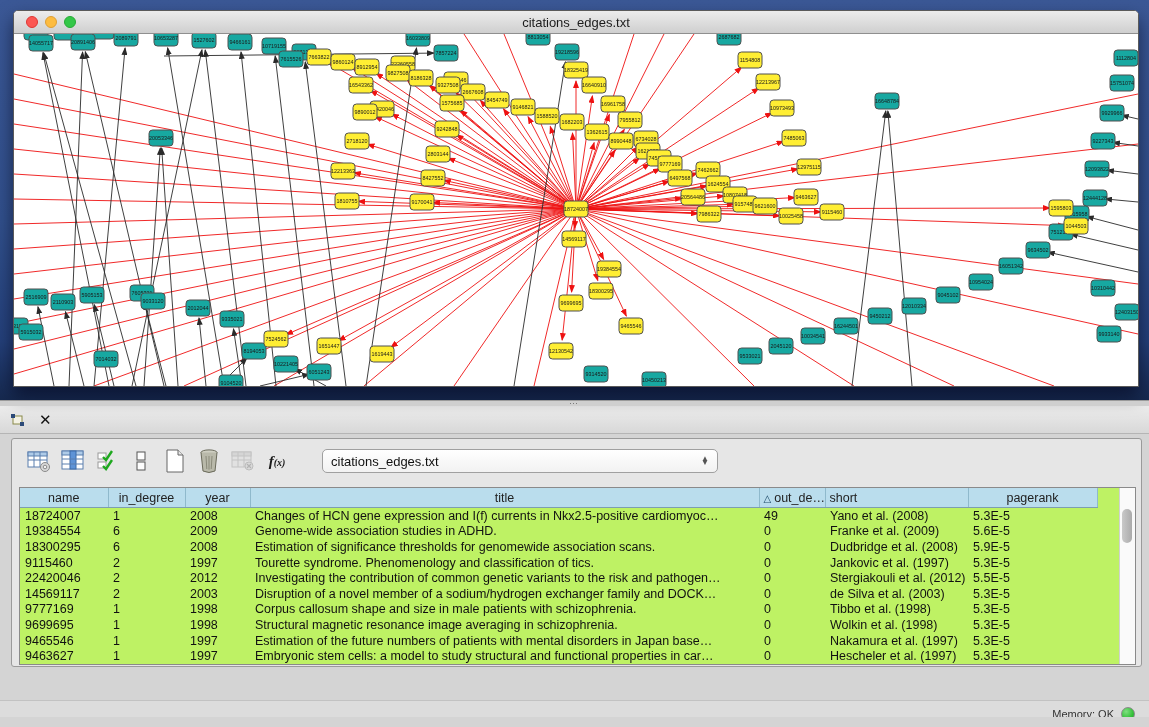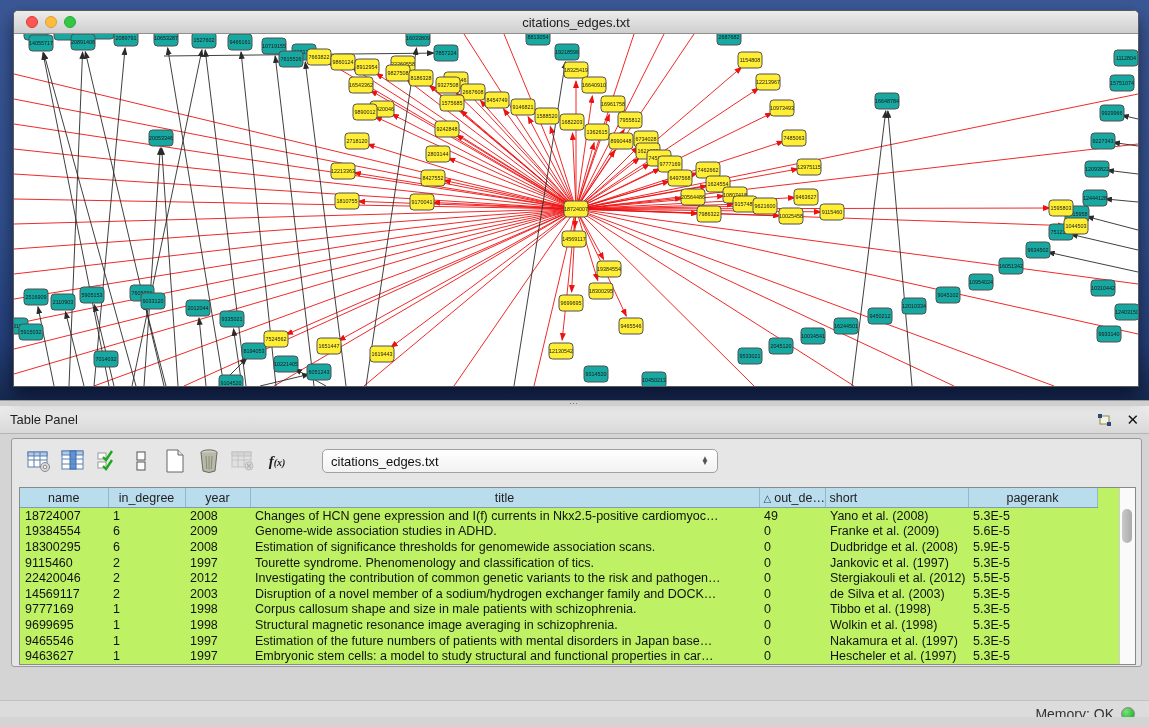--- a/index.html
+++ b/index.html
@@ -67,21 +67,21 @@
   .segmented{display:inline-flex;border:1px solid #9a9a9a;border-radius:5px;overflow:hidden;
     background:#fbfbfb;box-shadow:0 1px 0 rgba(255,255,255,.7);}
   .seg{padding:3px 14px;font-size:13px;color:#1a1a1a;background:linear-gradient(#fdfdfd,#f1f1f1);}
   .seg + .seg{border-left:1px solid #b0b0b0;}
   .seg.active{background:linear-gradient(#8e8e8e,#787878);color:#efefef;}
 
   
   .statusbar{position:absolute;left:0;top:700px;width:1149px;height:27px;background:#dcdcdc;
     border-top:1px solid #c2c2c2;display:flex;align-items:center;justify-content:flex-end;padding-right:14px;
     box-sizing:border-box;gap:7px;}
-  .statusbar .mem{font-size:14px;color:#333;text-decoration:underline;}
+  .statusbar .mem{font-size:11px;color:#333;text-decoration:underline;}
   .mem-dot{width:14px;height:14px;border-radius:50%;background:radial-gradient(circle at 35% 30%,#7fe07f,#35c03a 60%,#259a2d);
     border:1px solid #8a8a8a;box-sizing:border-box;}
 </style>
 </head>
 <body>
 
 <div class="stage">
 
   <div class="network-area">
     <div class="net-window">
@@ -705,21 +705,20 @@
           </svg>
       </div>
     </div>
   </div>
 
   <div class="divider">
     <div class="grip"></div>
   </div>
 
   <div class="panel-header">
-    <div class="ph-title">Table Panel</div>
     <div class="ph-icons">
       <span class="ph-icon">
         <svg width="15" height="14" viewBox="0 0 15 14">
           <rect x="3" y="3" width="9" height="8" fill="#f4f2e4" stroke="#8a8a4a"></rect>
           <rect x="1" y="1" width="4" height="4" fill="#2c4a78"></rect>
           <rect x="10" y="9" width="4" height="4" fill="#2c4a78"></rect>
         </svg>
       </span>
       <span class="ph-icon close-x">✕</span>
     </div>

